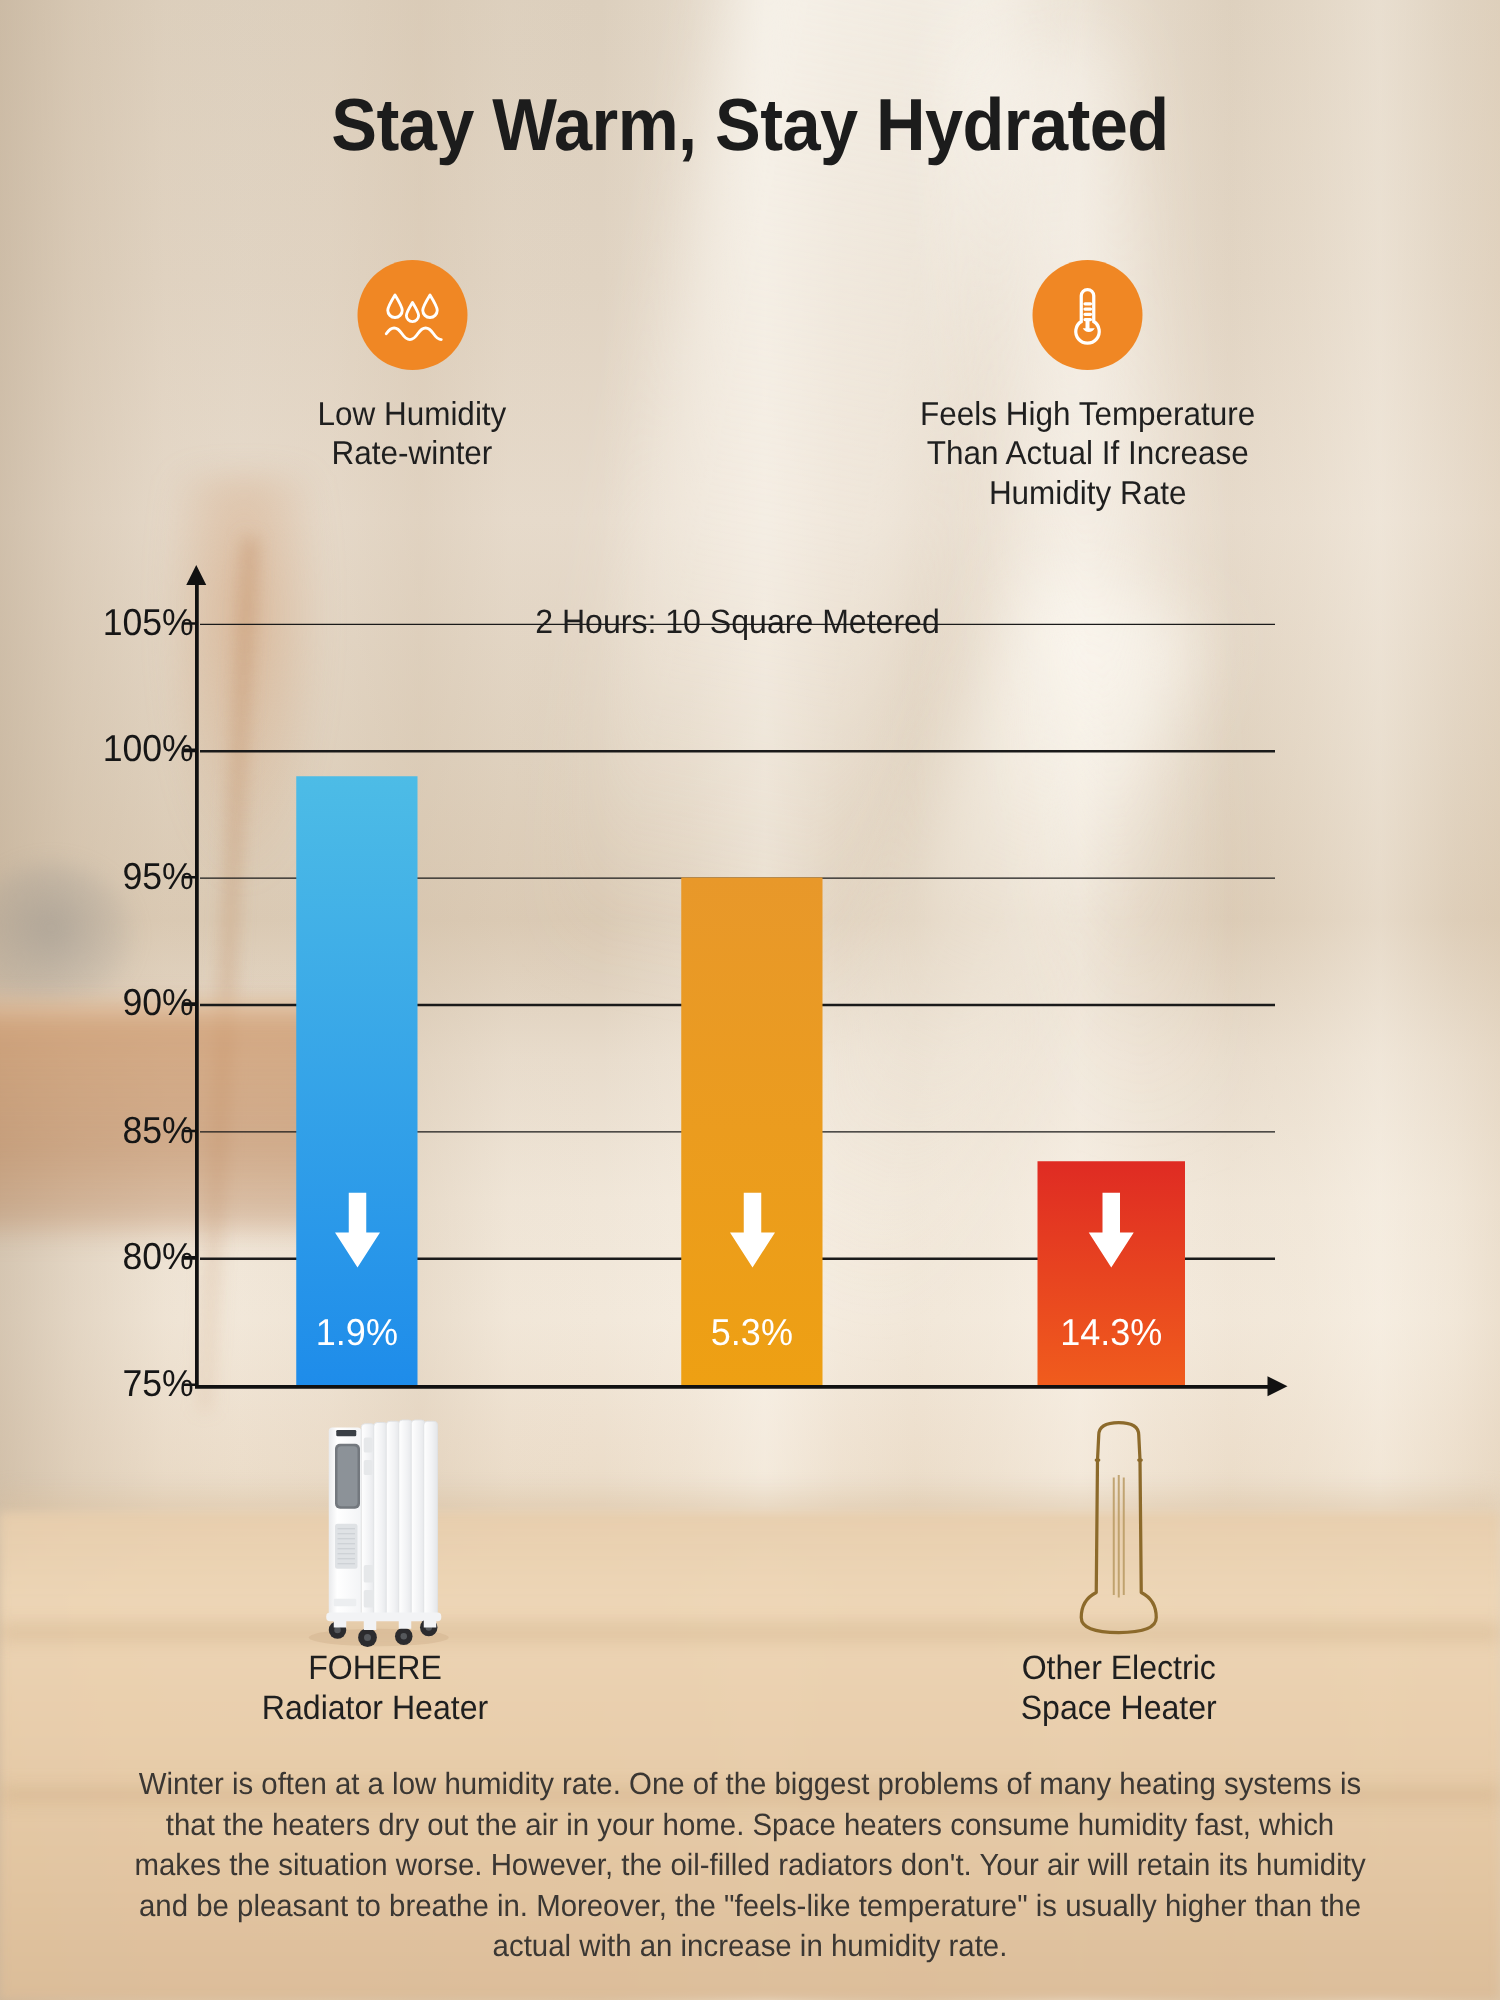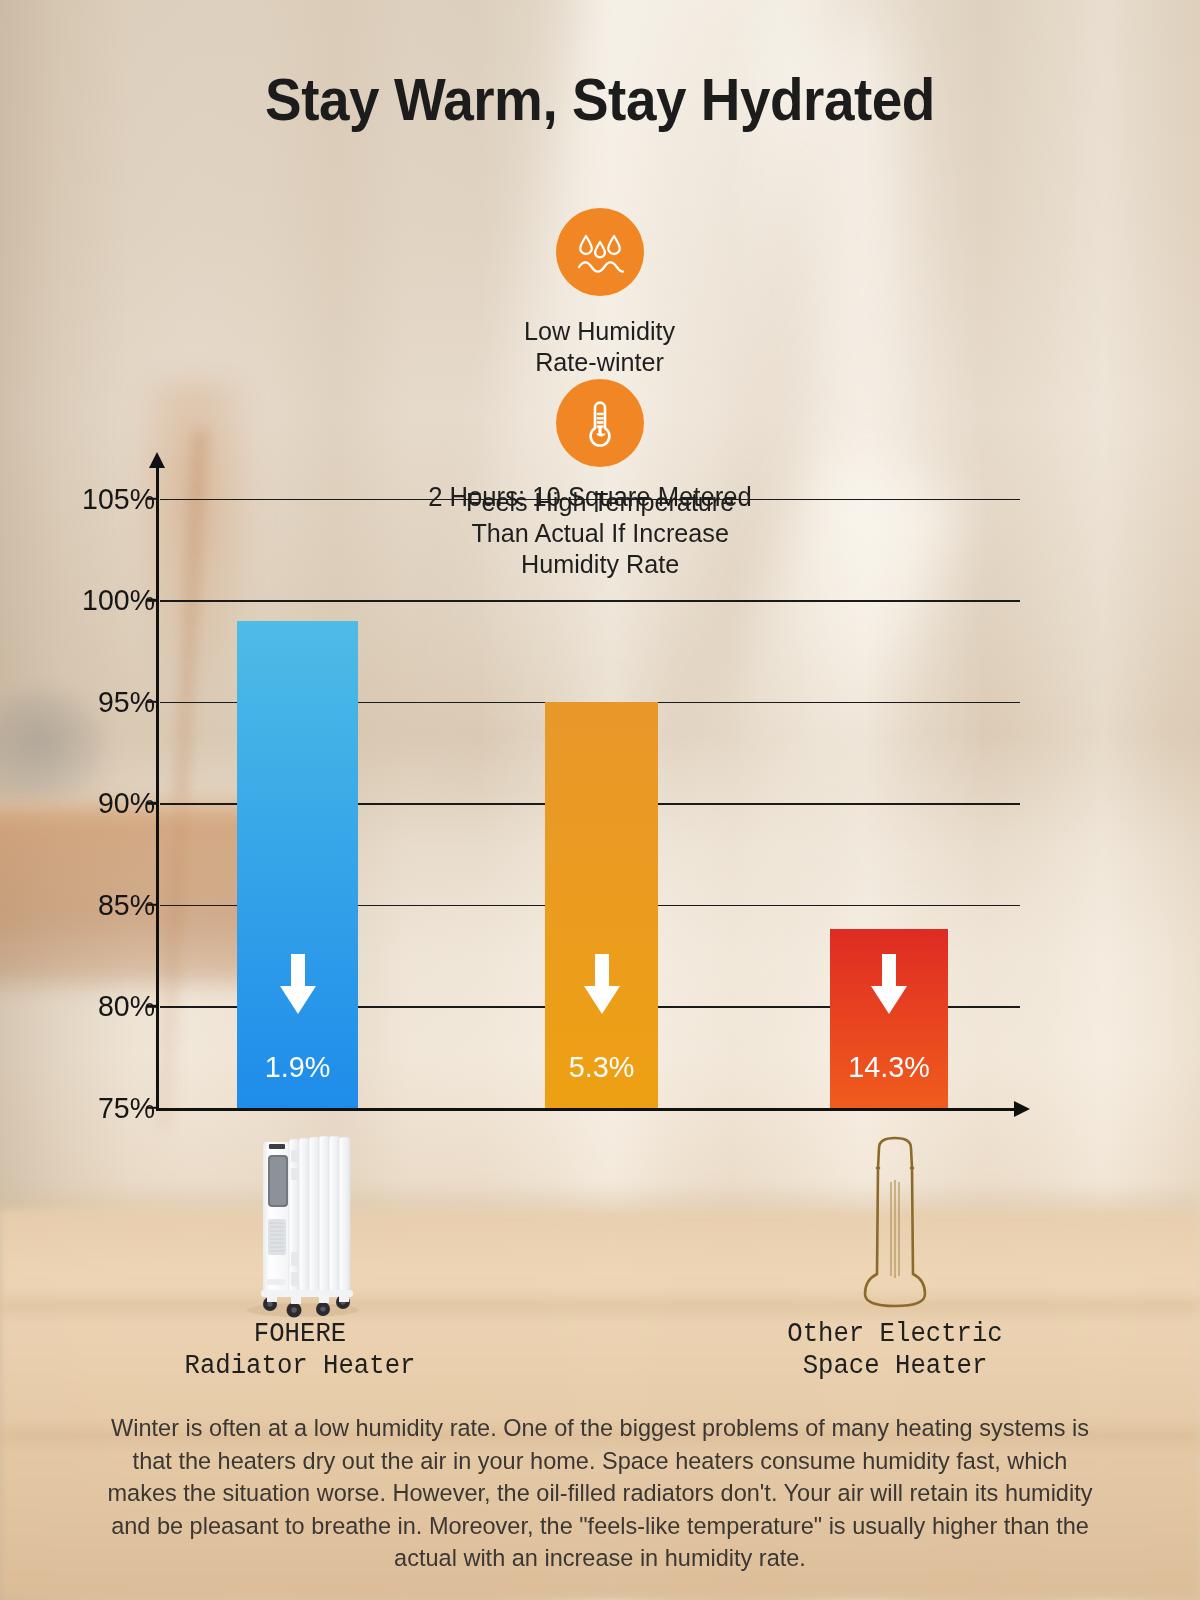--- a/index.html
+++ b/index.html
@@ -203,21 +203,20 @@
     transform: scaleX(0.93);
   }
 
   
   .features {
     position: absolute;
     left: 60px;
     top: 208px;
     width: 1080px;
     display: flex;
-    flex-direction: column;
   }
   .feature {
     flex: 1 1 0;
     display: flex;
     flex-direction: column;
     align-items: center;
   }
   .feat-icon {
     width: 88px;
     height: 88px;
@@ -343,21 +342,20 @@
     left: 0;
     top: 1120px;
     width: 1200px;
     height: 300px;
   }
   .product {
     position: absolute;
     top: 0;
     width: 280px;
     height: 300px;
-    font-family: Liberation Mono, monospace;
   }
   .prod-art {
     position: absolute;
     left: 0;
     top: 0;
     width: 280px;
     height: 200px;
     display: flex;
     align-items: flex-end;
     justify-content: center;
@@ -474,21 +472,21 @@
         <div class="ytick-mark" style="top: 363.312px;"></div>
         <div class="ytick" style="top: 363.312px;">90%</div>
         <div class="ytick-mark" style="top: 464.875px;"></div>
         <div class="ytick" style="top: 464.875px;">85%</div>
         <div class="ytick-mark" style="top: 566.438px;"></div>
         <div class="ytick" style="top: 566.438px;">80%</div>
         <div class="ytick-mark" style="top: 668px;"></div>
         <div class="ytick" style="top: 668px;">75%</div>
       </div>
     <div id="bars">
-        <div class="bar" style="left: 237px; width: 121px; height: 487.5px; bottom: 32px; background: linear-gradient(rgb(77, 188, 230), rgb(30, 140, 234));">
+        <div class="bar" style="left: 237px; width: 97px; height: 487.5px; bottom: 32px; background: linear-gradient(rgb(77, 188, 230), rgb(30, 140, 234));">
           <div class="bar-arrow" style="bottom: 92px;"><svg viewBox="0 0 44 62" width="44" height="62" aria-hidden="true">
               <path d="M15 0 h14 v32 h11 L22 60 L4 32 h11 Z" fill="#ffffff"></path>
             </svg></div>
           <div class="bar-value" style="bottom: 24px;">1.9%</div>
         </div>
         <div class="bar" style="left: 545px; width: 113px; height: 406px; bottom: 32px; background: linear-gradient(rgb(232, 152, 42), rgb(238, 160, 19));">
           <div class="bar-arrow" style="bottom: 92px;"><svg viewBox="0 0 44 62" width="44" height="62" aria-hidden="true">
               <path d="M15 0 h14 v32 h11 L22 60 L4 32 h11 Z" fill="#ffffff"></path>
             </svg></div>
           <div class="bar-value" style="bottom: 24px;">5.3%</div>

